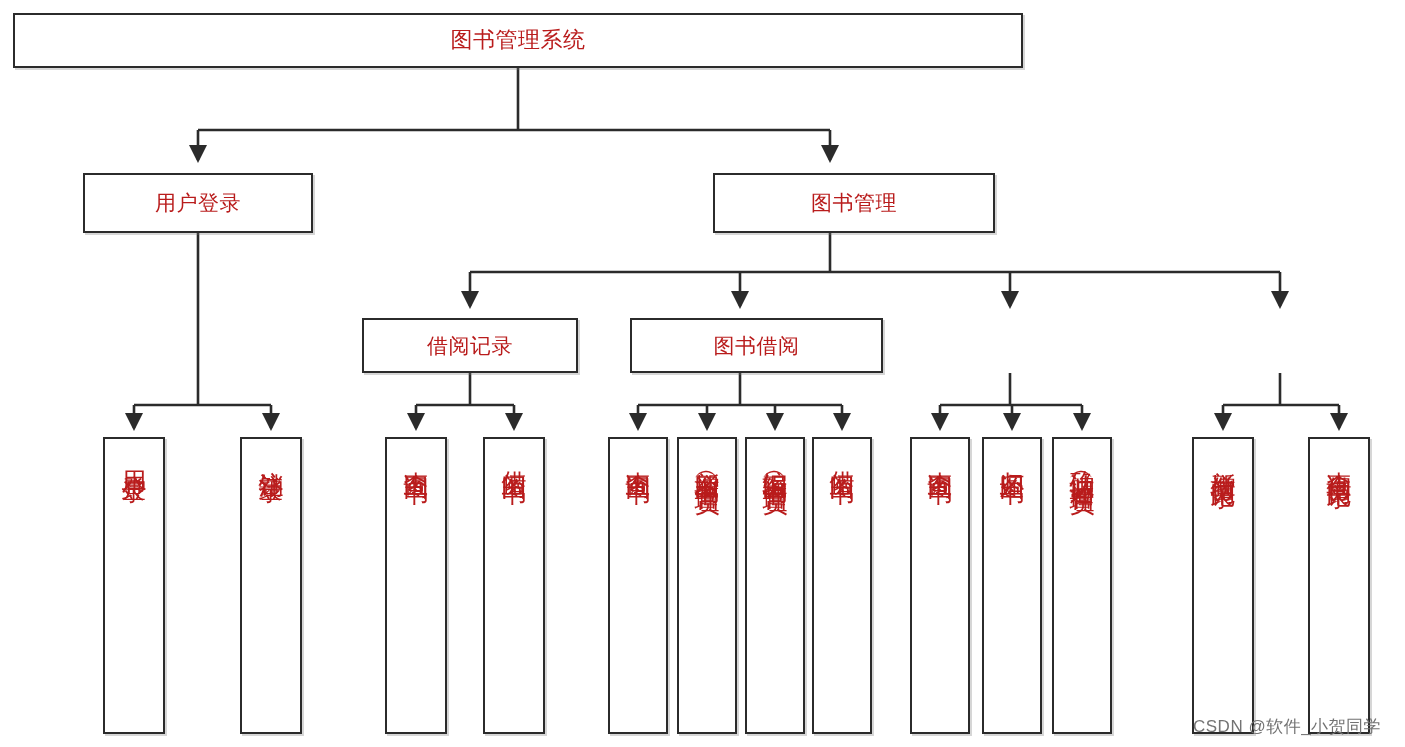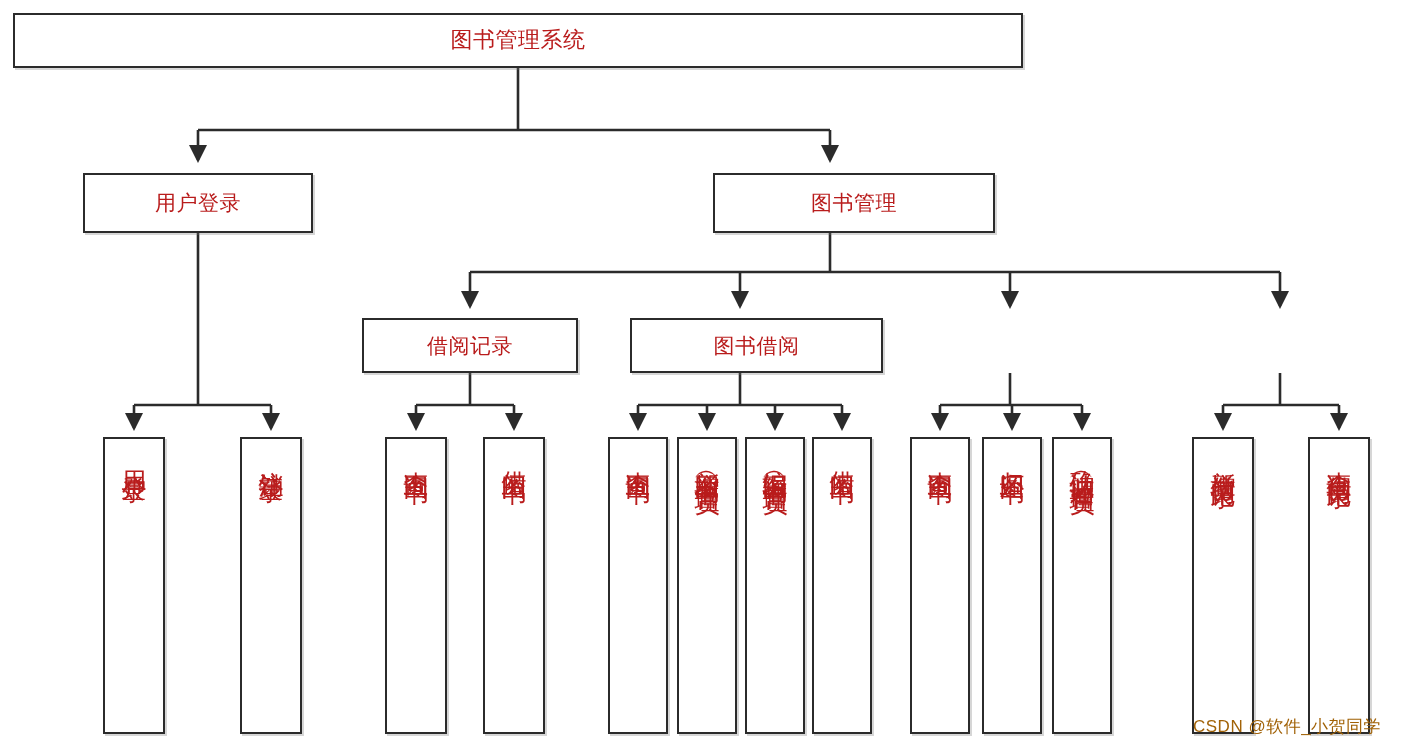--- a/index.html
+++ b/index.html
@@ -51,21 +51,21 @@
     writing-mode:vertical-rl;
     text-orientation:upright;
     font-size:25px;
     line-height:1.0;
     letter-spacing:3px;
     white-space:nowrap;
   }
   .watermark{
     position:absolute;
     font-size:17px;
-    color:#a16207;
+    color:#737373;
     white-space:nowrap;
     letter-spacing:0.5px;
   }
 </style>
 </head>
 <body>
 
 <div id="diagram">
 
   <svg id="edges" viewBox="0 0 1405 747" width="1405" height="747">

